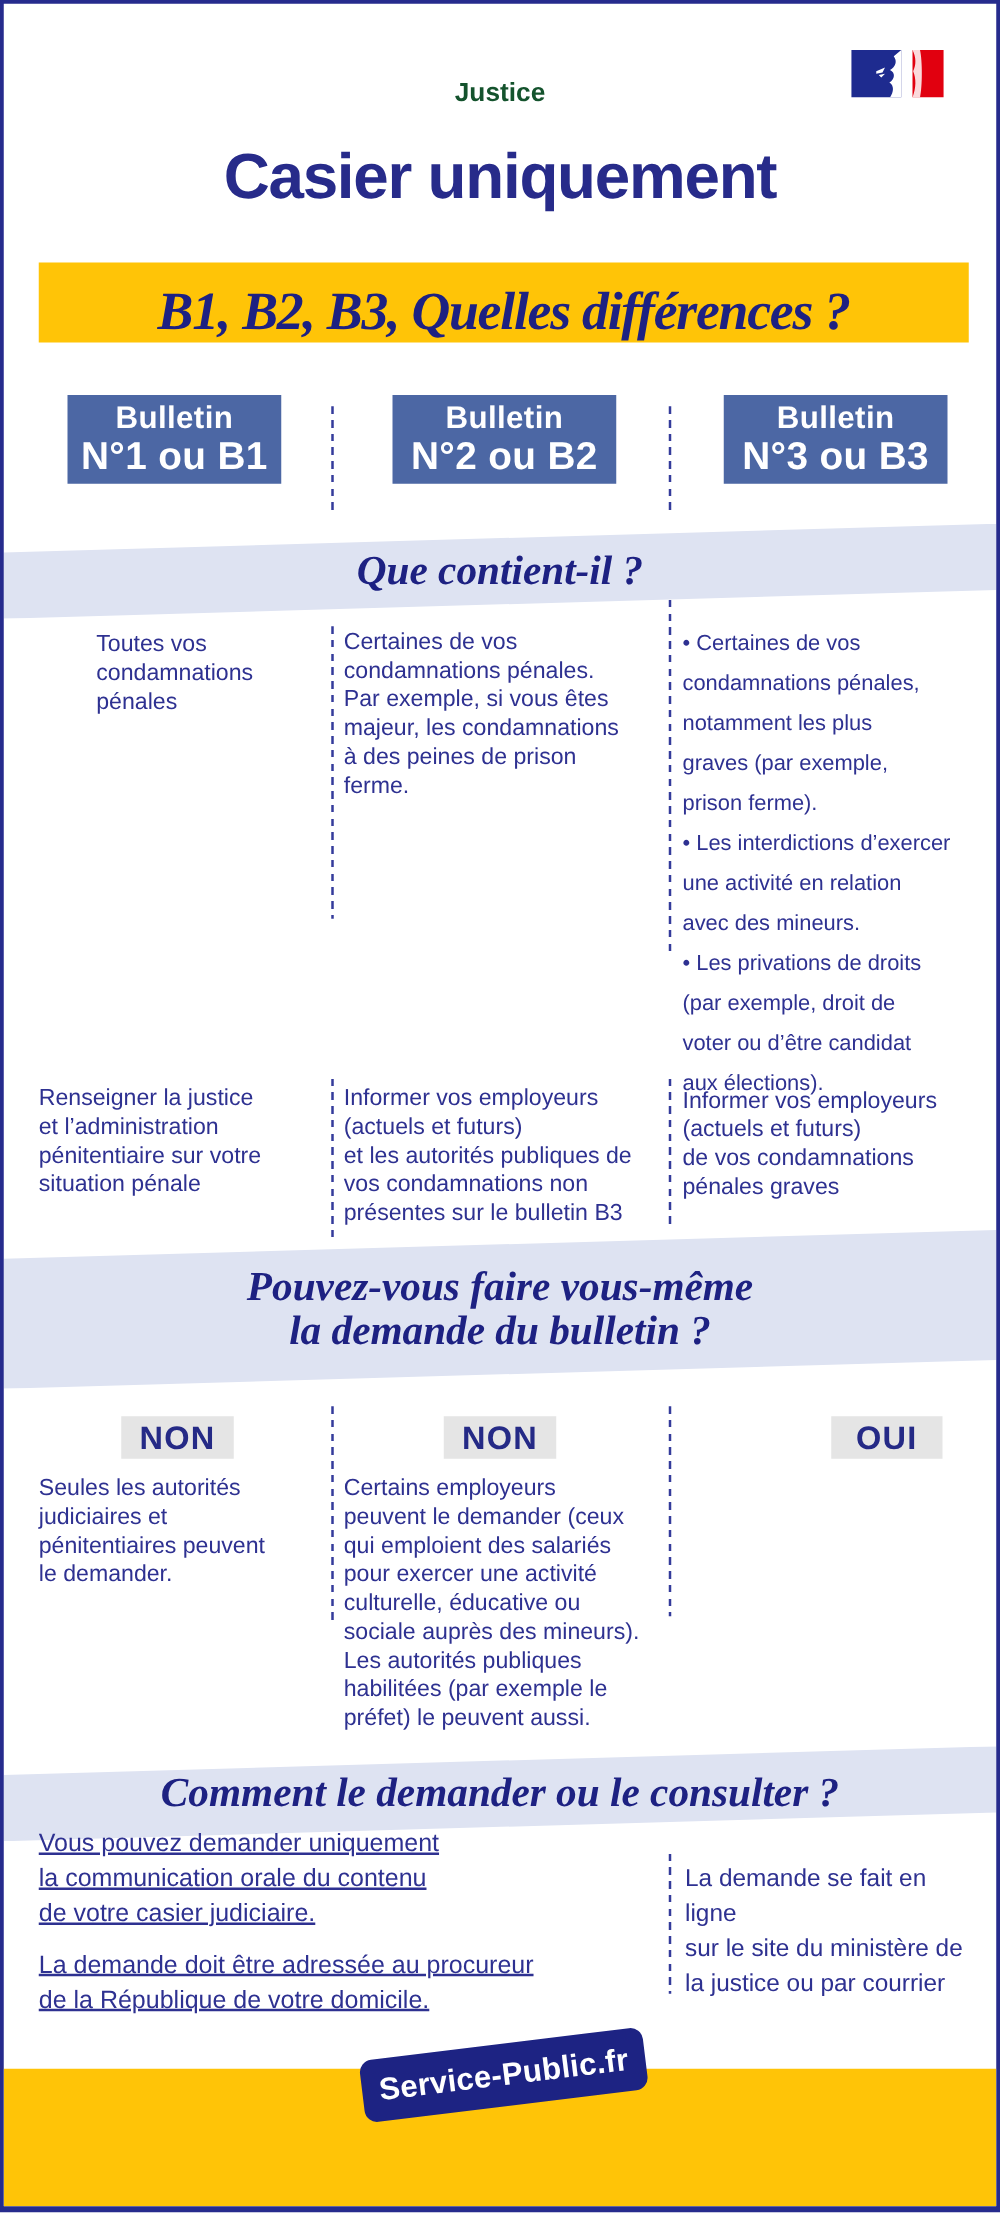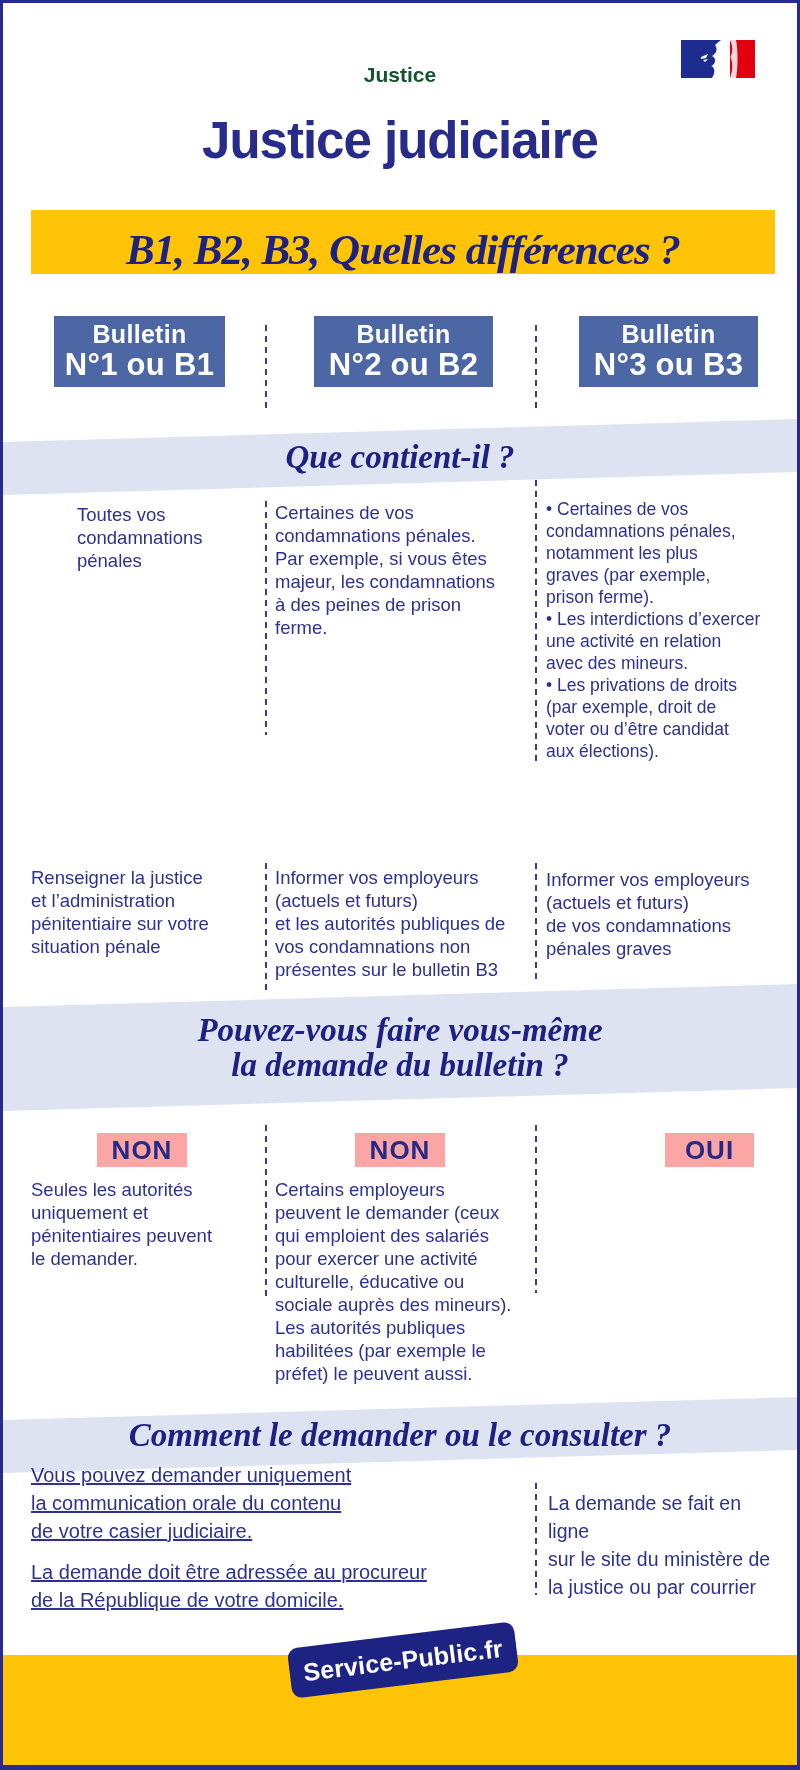--- a/index.html
+++ b/index.html
@@ -67,26 +67,26 @@
     font-style:italic;font-weight:bold;color:#1d2182;
     font-size:33px;line-height:1.05;
   }
   .band.tall .band-title{font-size:33px;}
 
   
   .cell{
     position:absolute;
     font-size:18.5px;line-height:23px;color:#2e3191;
   }
-  .cell.small{font-size:17.5px;line-height:22px;}
+  .cell.small{font-size:17.5px;line-height:32px;}
 
   
   .badge{
     position:absolute;top:1130px;height:34px;
-    background:#fca5a5;color:#252a86;
+    background:#e5e5e5;color:#252a86;
     display:flex;align-items:center;justify-content:center;
     font-size:26px;font-weight:bold;letter-spacing:1px;
   }
 
   
   .cell-wide{position:absolute;font-size:20px;line-height:28px;color:#2e3191;}
   .cell-wide .p2{margin-top:13px;}
 
   
   .footer-band{position:absolute;left:0;bottom:0;width:100%;height:110px;background:#ffc407;}
@@ -108,21 +108,21 @@
     <svg width="74" height="38" viewBox="0 0 74 38" xmlns="http://www.w3.org/2000/svg">
       <rect x="0" y="0" width="40" height="38" fill="#1e2b8f"></rect>
       <path d="M40 0 L34 5 C37 9 35.5 13.5 31 16 C35.5 18 35 23.5 30.5 26 C34.5 28.5 34 33.5 31 38 L40 38 Z" fill="#ffffff"></path>
       <path d="M20 17 l7 -3 l-2 4 l-5 1 z M22 20 l5 -1 l-3 3 z" fill="#ffffff"></path>
       <rect x="49" y="0" width="25" height="38" fill="#e1000f"></rect>
       <path d="M49 0 C52 6 52 12 49.5 17 C52 23 52 30 49 38 L55 38 C57 29 57 9 55 0 Z" fill="#ffffff" opacity="0.85"></path>
     </svg>
   </div>
 
   <div class="ministry">Justice</div>
-  <h1 class="title">Justice judiciaire</h1>
+  <h1 class="title">Casier uniquement</h1>
   <div class="banner">
     <span>B1, B2, B3, Quelles différences ?</span>
   </div>
 
   <div class="bbox" style="left:51px;width:171px;">
     <span class="l1">Bulletin</span>
     <span class="l2">N°1 ou B1</span>
   </div>
   <div class="bbox" style="left:311px;width:179px;">
     <span class="l1">Bulletin</span>
@@ -183,21 +183,21 @@
 pénales graves</div>
 
   <div class="band tall" style="top:981px;">
     <span class="band-title pre">Pouvez-vous faire vous-même
 la demande du bulletin ?</span>
   </div>
   <div class="badge" style="left:94px;width:90px;">NON</div>
   <div class="badge" style="left:352px;width:90px;">NON</div>
   <div class="badge" style="left:620px;width:89px;margin-left:42px;">OUI</div>
   <div class="cell pre" style="top:1175px;left:28px;width:215px;">Seules les autorités
-uniquement et
+judiciaires et
 pénitentiaires peuvent
 le demander.</div>
   <div class="cell pre" style="top:1175px;left:272px;width:255px;">Certains employeurs
 peuvent le demander (ceux
 qui emploient des salariés
 pour exercer une activité
 culturelle, éducative ou
 sociale auprès des mineurs).
 Les autorités publiques
 habilitées (par exemple le

